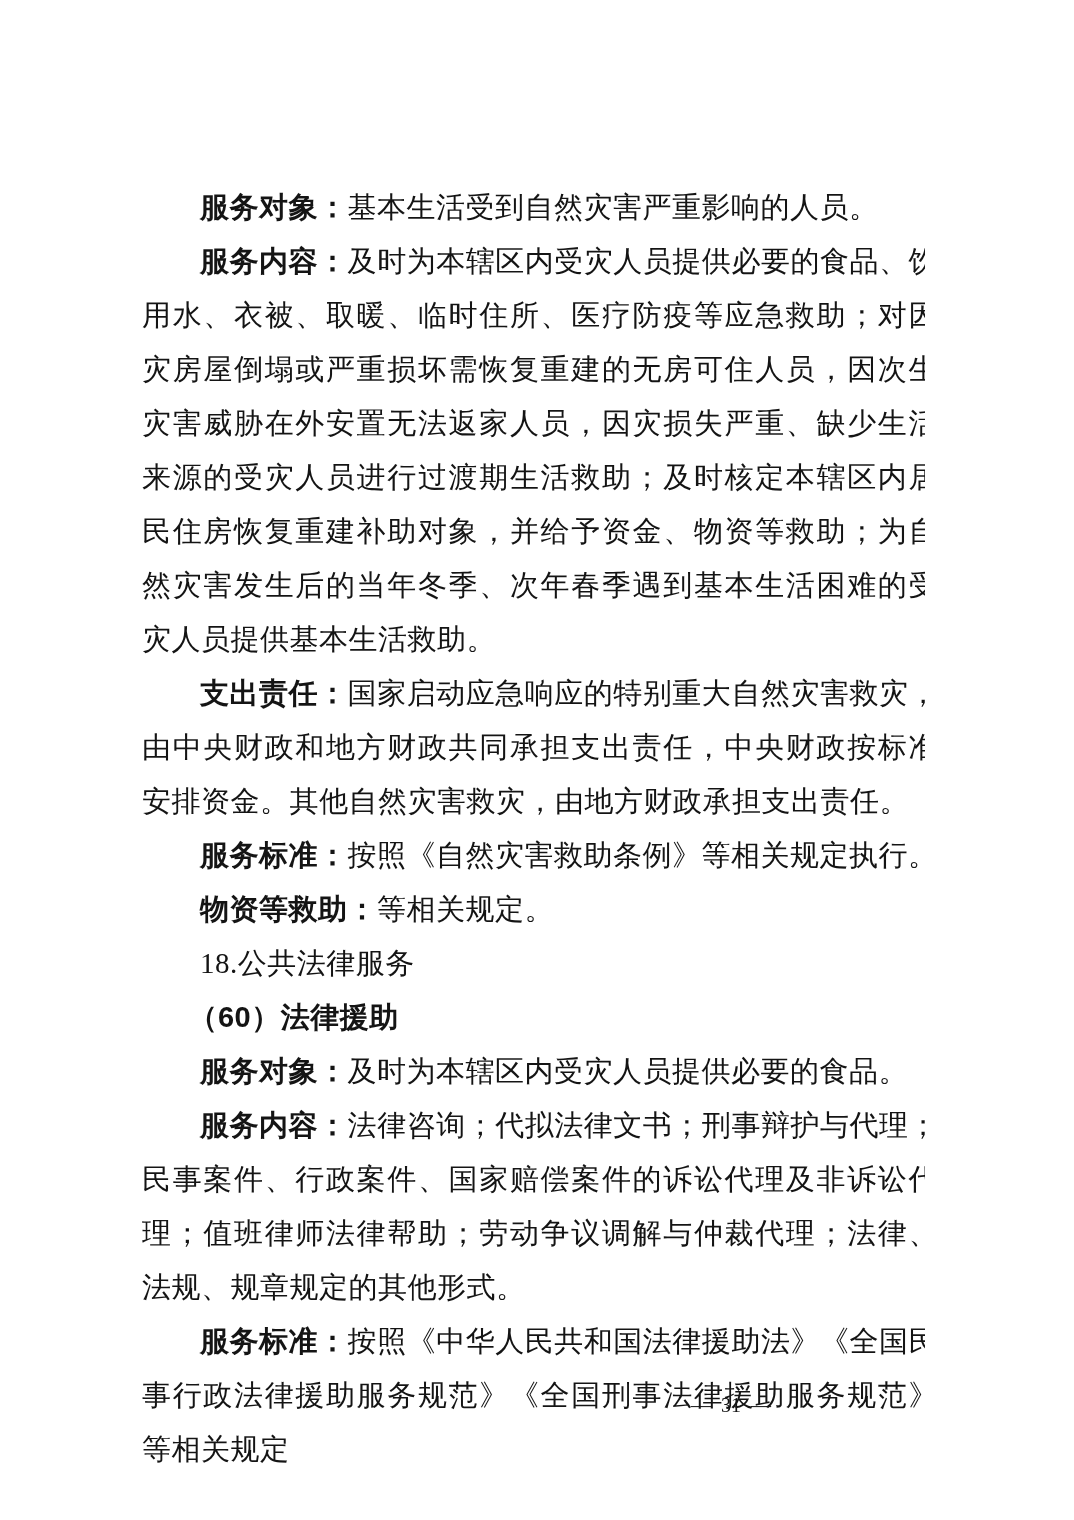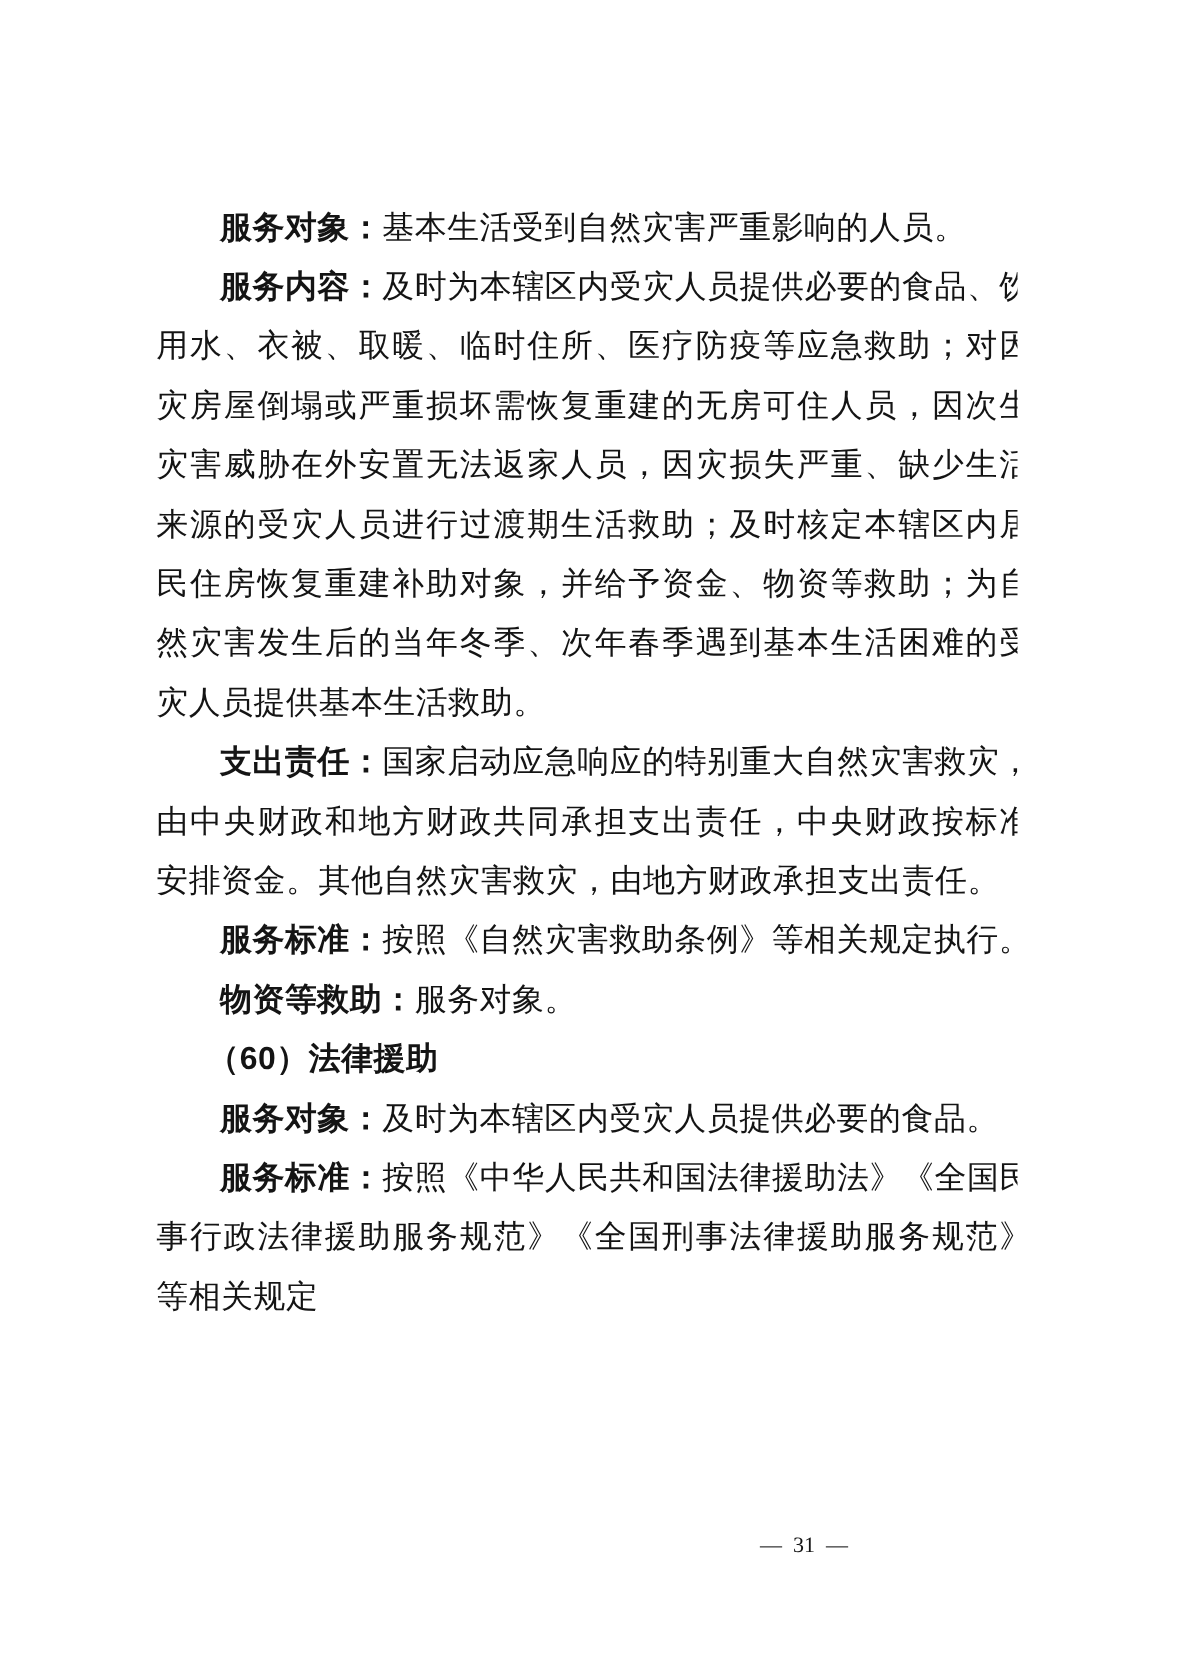--- a/index.html
+++ b/index.html
@@ -64,27 +64,29 @@
   <main class="content">
 
     <p class="para"><span class="label">服务对象：</span><span>基本生活受到自然灾害严重影响的人员。</span></p>
 
     <p class="para"><span class="label">服务内容：</span><span>及时为本辖区内受灾人员提供必要的食品、饮用水、衣被、取暖、临时住所、医疗防疫等应急救助；对因灾房屋倒塌或严重损坏需恢复重建的无房可住人员，因次生灾害威胁在外安置无法返家人员，因灾损失严重、缺少生活来源的受灾人员进行过渡期生活救助；及时核定本辖区内居民住房恢复重建补助对象，并给予资金、物资等救助；为自然灾害发生后的当年冬季、次年春季遇到基本生活困难的受灾人员提供基本生活救助。</span></p>
 
     <p class="para"><span class="label">支出责任：</span><span>国家启动应急响应的特别重大自然灾害救灾，由中央财政和地方财政共同承担支出责任，中央财政按标准安排资金。其他自然灾害救灾，由地方财政承担支出责任。</span></p>
 
     <p class="para"><span class="label">服务标准：</span><span>按照《自然灾害救助条例》等相关规定执行。</span></p>
 
-    <p class="para"><span class="label">物资等救助：</span><span>服务对象。</span></p>
+    <p class="para"><span class="label">物资等救助：</span><span>等相关规定。</span></p>
 
+    <p class="heading-number"><span>18.公共法律服务</span></p>
 
     <p class="heading-item"><span>（60）</span><span>法律援助</span></p>
 
     <p class="para"><span class="label">服务对象：</span><span>及时为本辖区内受灾人员提供必要的食品。</span></p>
 
+    <p class="para"><span class="label">服务内容：</span><span>法律咨询；代拟法律文书；刑事辩护与代理；民事案件、行政案件、国家赔偿案件的诉讼代理及非诉讼代理；值班律师法律帮助；劳动争议调解与仲裁代理；法律、法规、规章规定的其他形式。</span></p>
 
     <p class="para"><span class="label">服务标准：</span><span>按照《中华人民共和国法律援助法》《全国民事行政法律援助服务规范》《全国刑事法律援助服务规范》等相关规定</span></p>
 
   </main>
 
   <div class="page-number"><span class="dash">—</span><span>31</span><span class="dash">—</span></div>
 
 </div>
 
 </body></html>

